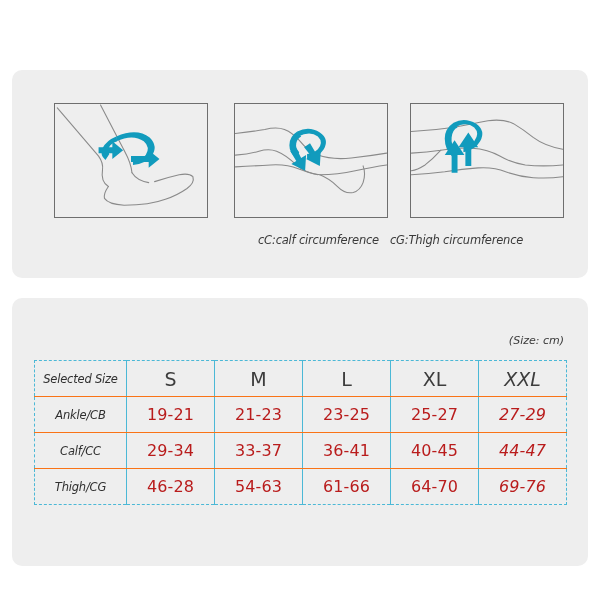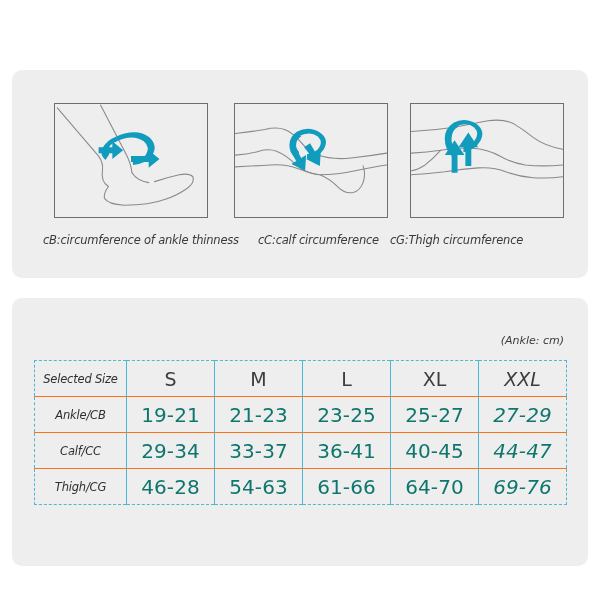--- a/index.html
+++ b/index.html
@@ -122,22 +122,22 @@
     font-size: 11.5px;
     color: #2f2f2f;
     letter-spacing: -0.2px;
   }
   td.size-head {
     font-size: 19px;
     color: #3d3d3d;
     font-weight: 400;
   }
   td.measure {
-    font-size: 20px;
-    color: #0f766e;
+    font-size: 16px;
+    color: #b91c1c;
     letter-spacing: 0.1px;
   }
 </style>
 </head>
 <body>
 
 <div class="page">
 
   <div class="card" id="illustration-card">
     <div class="panels-row">
@@ -186,29 +186,28 @@
           </g>
           <g fill="#119bbd">
             <path d="M44 24 Q56 17 64 24 Q70 30 64 38 Q60 43 53 44 L53 49 Q65 47 70 38 Q76 27 66 20 Q54 13 43 19 Z"></path>
             <path d="M55 40 L61 40 L61 63 L55 63 Z M58 29 L68 44 L48 44 Z"></path>
             <path d="M43 19 Q34 25 34 35 Q34 46 42 54 L46 48 Q40 42 41 34 Q42 26 47 24 Z"></path>
             <path d="M41 48 L47 48 L47 70 L41 70 Z M44 37 L54 52 L34 52 Z"></path>
           </g>
         </svg>
       </div>
 
-      <div class="caption" id="caption-ankle">cB:circumference of ankle thinness</div>
       <div class="caption" id="caption-calf">cC:calf circumference</div>
       <div class="caption" id="caption-thigh">cG:Thigh circumference</div>
     </div>
   </div>
 
   <div class="card" id="table-card">
 
-    <div id="unit-note">(Ankle: cm)</div>
+    <div id="unit-note">(Size: cm)</div>
 
     <div id="size-table-wrap">
       <table class="size-table">
         <colgroup>
           <col class="label-col">
           <col class="size-col">
             <col class="size-col">
             <col class="size-col">
           <col class="size-col">
             <col class="size-col">

